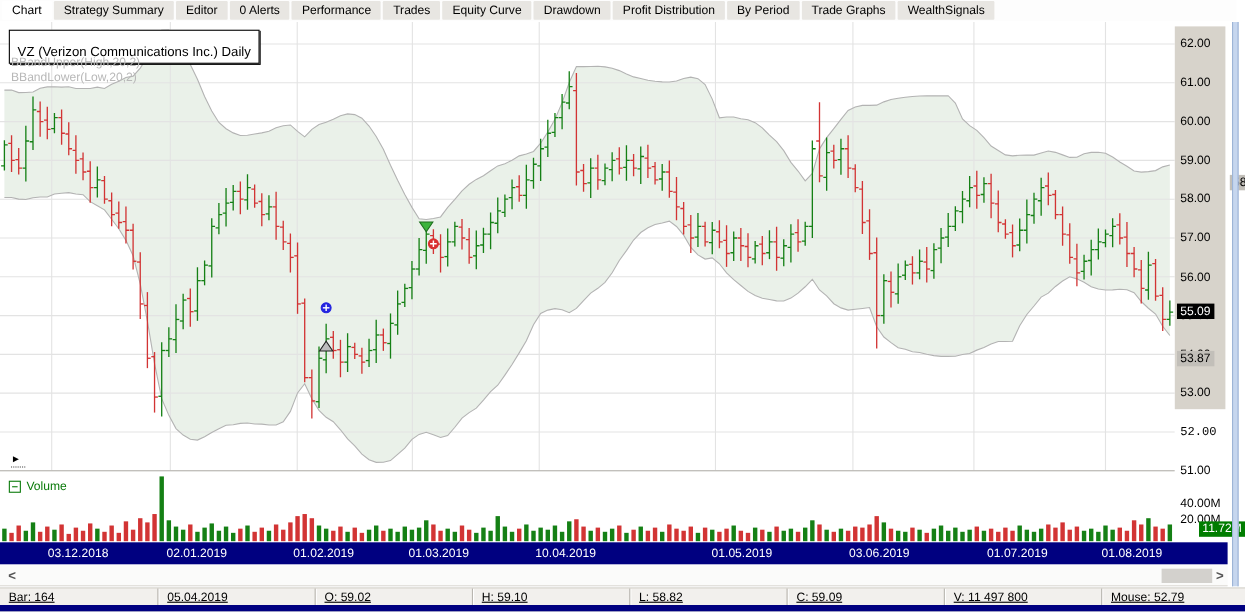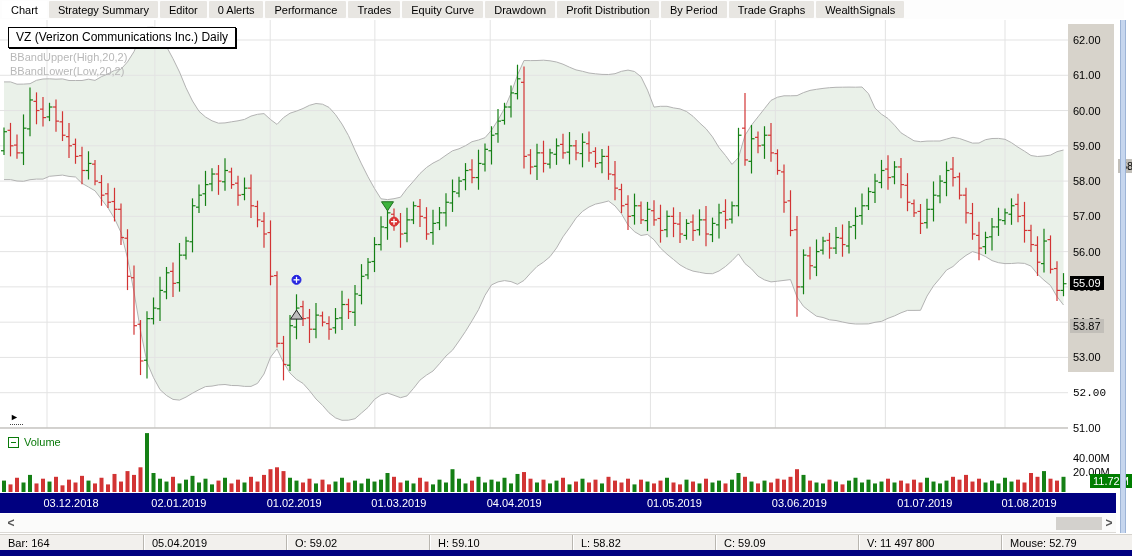--- a/index.html
+++ b/index.html
@@ -10,21 +10,21 @@
   
   .tabbar { position:absolute; left:0; top:0; width:1124px; height:19px; background:#fdfdfd;
             display:flex; align-items:stretch; }
   .tab { padding:3px 9px 0 9px; margin:1px 2px 1px 0; background:#e8e6e2; white-space:nowrap;
          cursor:default; border-radius:1px; }
   .tab.active { background:#fff; margin-left:2px; }
 
   
   .chart-svg { position:absolute; left:0; top:20px; }
   .title-box { position:absolute; left:8px; top:27px; background:#fff; border:1px solid #000;
-               box-shadow:1px 1px 0 #000; padding:2px 7px 3px 7px; font-size:12px; }
+               box-shadow:1px 1px 0 #000; padding:12px 7px 3px 7px; font-size:12px; }
   .legend { position:absolute; left:10px; top:50px; color:#b8b8b8; font-size:11px; line-height:14px; }
   .expander { position:absolute; left:10px; top:412px; width:13px; height:13px; font-size:9px;
               color:#000; border-bottom:1px dotted #444; text-align:left; cursor:pointer; }
   .vol-legend { position:absolute; left:8px; top:436px; display:flex; align-items:center; gap:5px;
                 color:#0a7a0a; }
   .vol-toggle { width:11px; height:11px; border:1px solid #0a7a0a; position:relative; background:#fff; cursor:pointer; }
   .vol-toggle::after { content:""; position:absolute; left:2px; right:2px; top:4px; height:1px; background:#0a7a0a; }
 
   
   .axis-strip { position:absolute; left:1068px; top:24px; width:46px; height:348px; background:#d7d3cb; }
@@ -45,21 +45,21 @@
   .scroll-row { position:absolute; left:0; top:514px; width:1116px; height:19px; background:#fbfbfa;
                 border-bottom:1px solid #dcdad6; }
   .scroll-arrow { position:absolute; top:2px; width:14px; height:14px; color:#555; font-weight:bold;
                   font-size:12px; text-align:center; cursor:pointer; }
   .scroll-thumb { position:absolute; left:1056px; top:3px; width:46px; height:13px; background:#d3d1cd; cursor:pointer; }
 
   
   .statusbar { position:absolute; left:0; top:534px; width:1132px; height:16px; background:#f2f0ed;
                border-top:1px solid #d5d2cc; display:flex; }
   .status-cell { width:143px; padding:2px 0 0 8px; border-left:1px solid #b9b6b0;
-                 box-shadow:inset 1px 0 0 #fff; white-space:nowrap; overflow:hidden; }
+                 box-shadow:inset 1px 0 0 #fff; white-space:nowrap; overflow:hidden;text-decoration:underline; }
   .status-cell:first-child { border-left:none; box-shadow:none; }
   .status-cell:last-child { flex:1; }
   .navy-bottom { position:absolute; left:0; top:550px; width:1132px; height:6px; background:#000080; }
 </style>
 </head>
 <body>
 
 <div class="app">
 
   <div class="tabbar">
@@ -804,21 +804,21 @@
       <div class="badge green" style="top: 450px;">11.72M</div>
     </div>
 
   <div class="blue-strip"></div>
 
   <div class="date-bar">
       <div class="date-label" style="left: 46.992px;">03.12.2018</div>
       <div class="date-label" style="left: 154.86px;">02.01.2019</div>
       <div class="date-label" style="left: 270.204px;">01.02.2019</div>
       <div class="date-label" style="left: 374.868px;">01.03.2019</div>
-      <div class="date-label" style="left: 490.212px;">04.04.2019</div>
+      <div class="date-label" style="left: 490.212px;">10.04.2019</div>
       <div class="date-label" style="left: 650.412px;">01.05.2019</div>
       <div class="date-label" style="left: 775.368px;">03.06.2019</div>
       <div class="date-label" style="left: 885.372px; padding-left: 31px;">01.07.2019</div>
       <div class="date-label" style="left: 1004.99px;">01.08.2019</div>
     </div>
 
   <div class="scroll-row">
     <div class="scroll-arrow" style="left:4px;">&lt;</div>
     <div class="scroll-thumb"></div>
     <div class="scroll-arrow" style="left:1102px;">&gt;</div>

